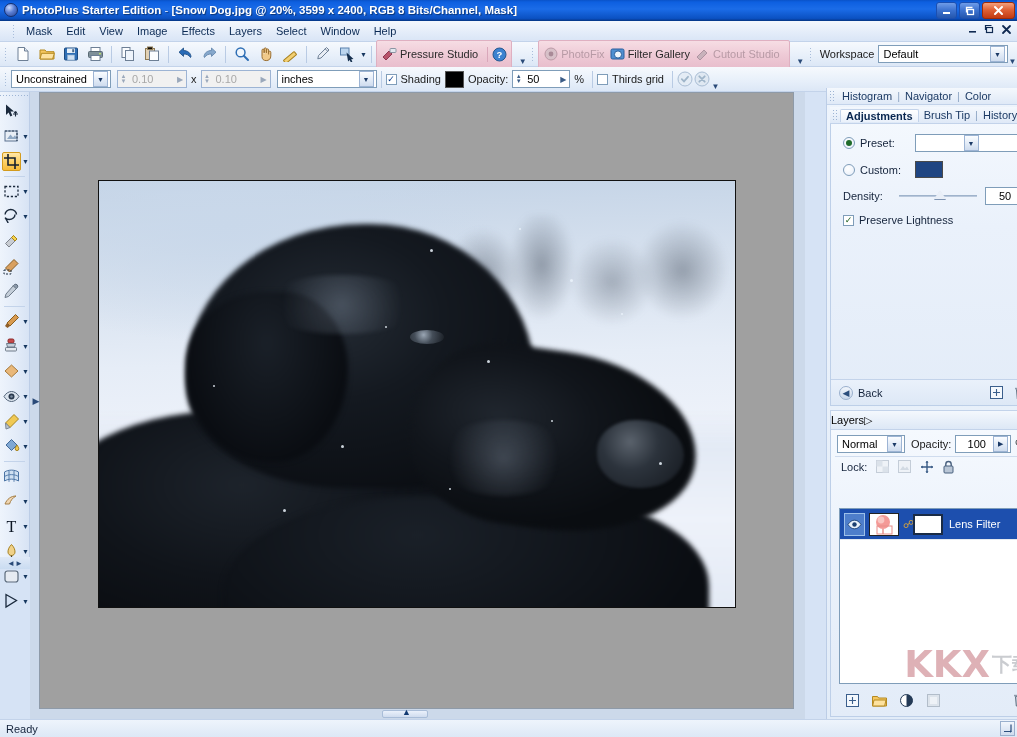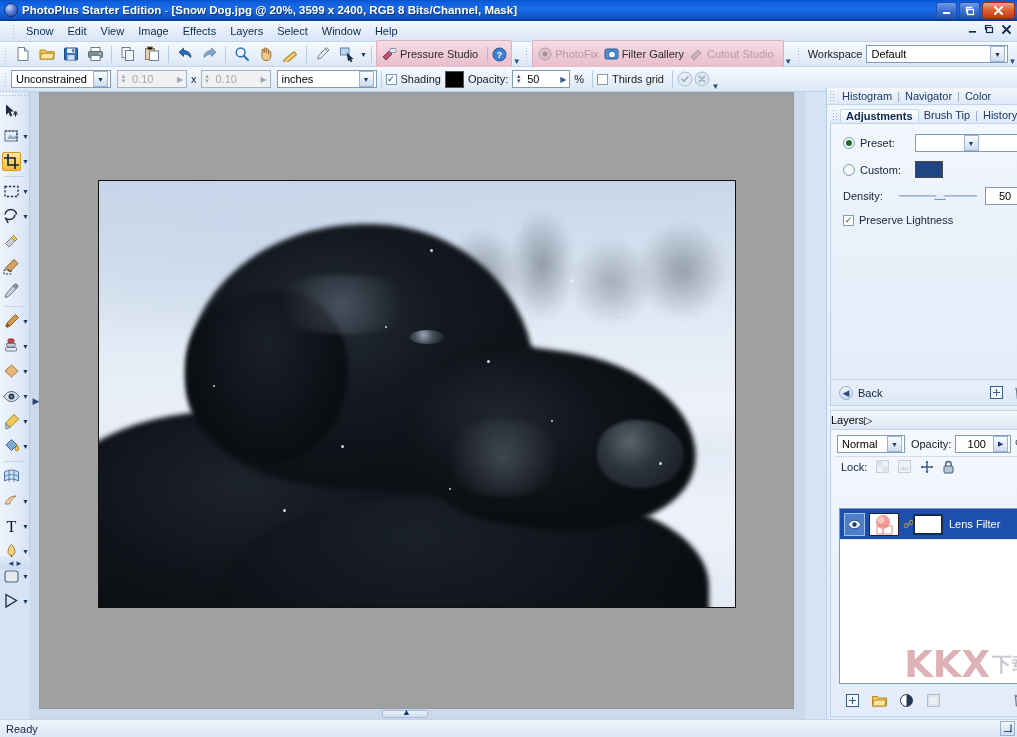--- a/index.html
+++ b/index.html
@@ -74,21 +74,21 @@
     width: 22px; height: 21px; margin: 0 1px; flex: none;
     display: flex; align-items: center; justify-content: center;
     border: 1px solid transparent; border-radius: 2px; cursor: pointer;
   }
   .tsep { width: 1px; height: 17px; background: #b9cbe4; margin: 0 4px; flex: none; }
   .caret { font-size: 7px; color: #16375f; margin-left: 1px; }
 
   .pink-group {
     display: flex; align-items: center; height: 29px; padding: 8px 4px;
     background: linear-gradient(180deg,#f6dde4 0%,#eec9d5 55%,#e8bdcc 100%);
-    border: 1px solid #dfb0c1; border-radius: 2px; margin-right: 0;
+    border: 1px solid #dfb0c1; border-radius: 2px; margin-right: 6px;
   }
   .pink-group .lbl { font-size: 11px; color: #2b2b2b; margin: 0 5px 0 2px; white-space: nowrap; }
   .pink-group .lbl.dis { color: #b79aa5; }
   .pink-sep { width: 1px; height: 15px; background: #d9a7ba; margin: 0 4px; }
 
   .expander { width: 9px; height: 21px; display: flex; flex-direction: column;
      align-items: center; justify-content: flex-end; cursor: pointer; flex: none; }
   .expander i { font-style: normal; font-size: 8px; color: #2a4a78; line-height: 7px; }
 
   
@@ -448,21 +448,21 @@
       <div class="wb close">
         <svg width="11" height="11" viewBox="0 0 11 11">
             <path d="M2 2 L9 9 M9 2 L2 9" stroke="#fff" stroke-width="2" stroke-linecap="round"></path>
           </svg>
       </div>
     </div>
   </div>
 
   <div id="menubar">
     <div class="grip"></div>
-    <div class="mi">Snow</div>
+    <div class="mi">Mask</div>
     <div class="mi">Edit</div>
     <div class="mi">View</div>
     <div class="mi">Image</div>
     <div class="mi">Effects</div>
     <div class="mi">Layers</div>
     <div class="mi">Select</div>
     <div class="mi">Window</div>
     <div class="mi">Help</div>
     <div id="mdi-btns">
       <span>

